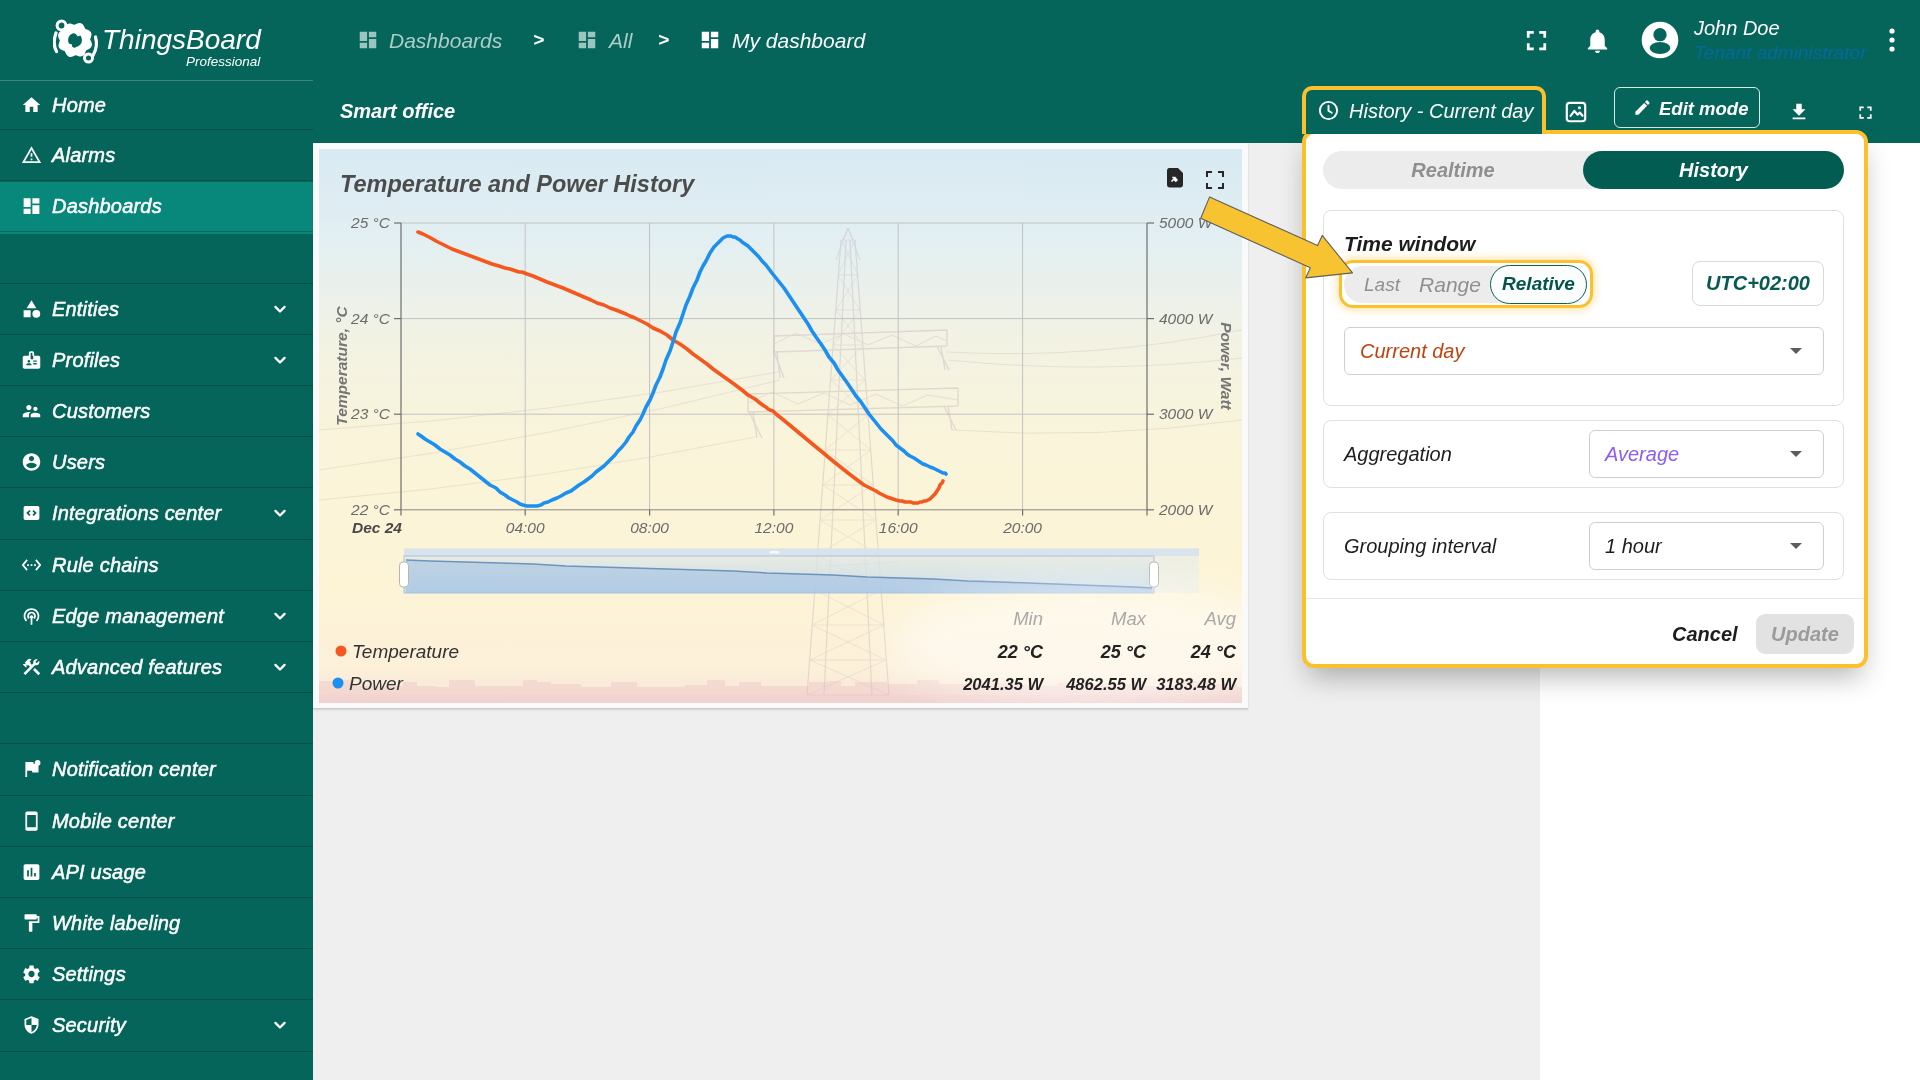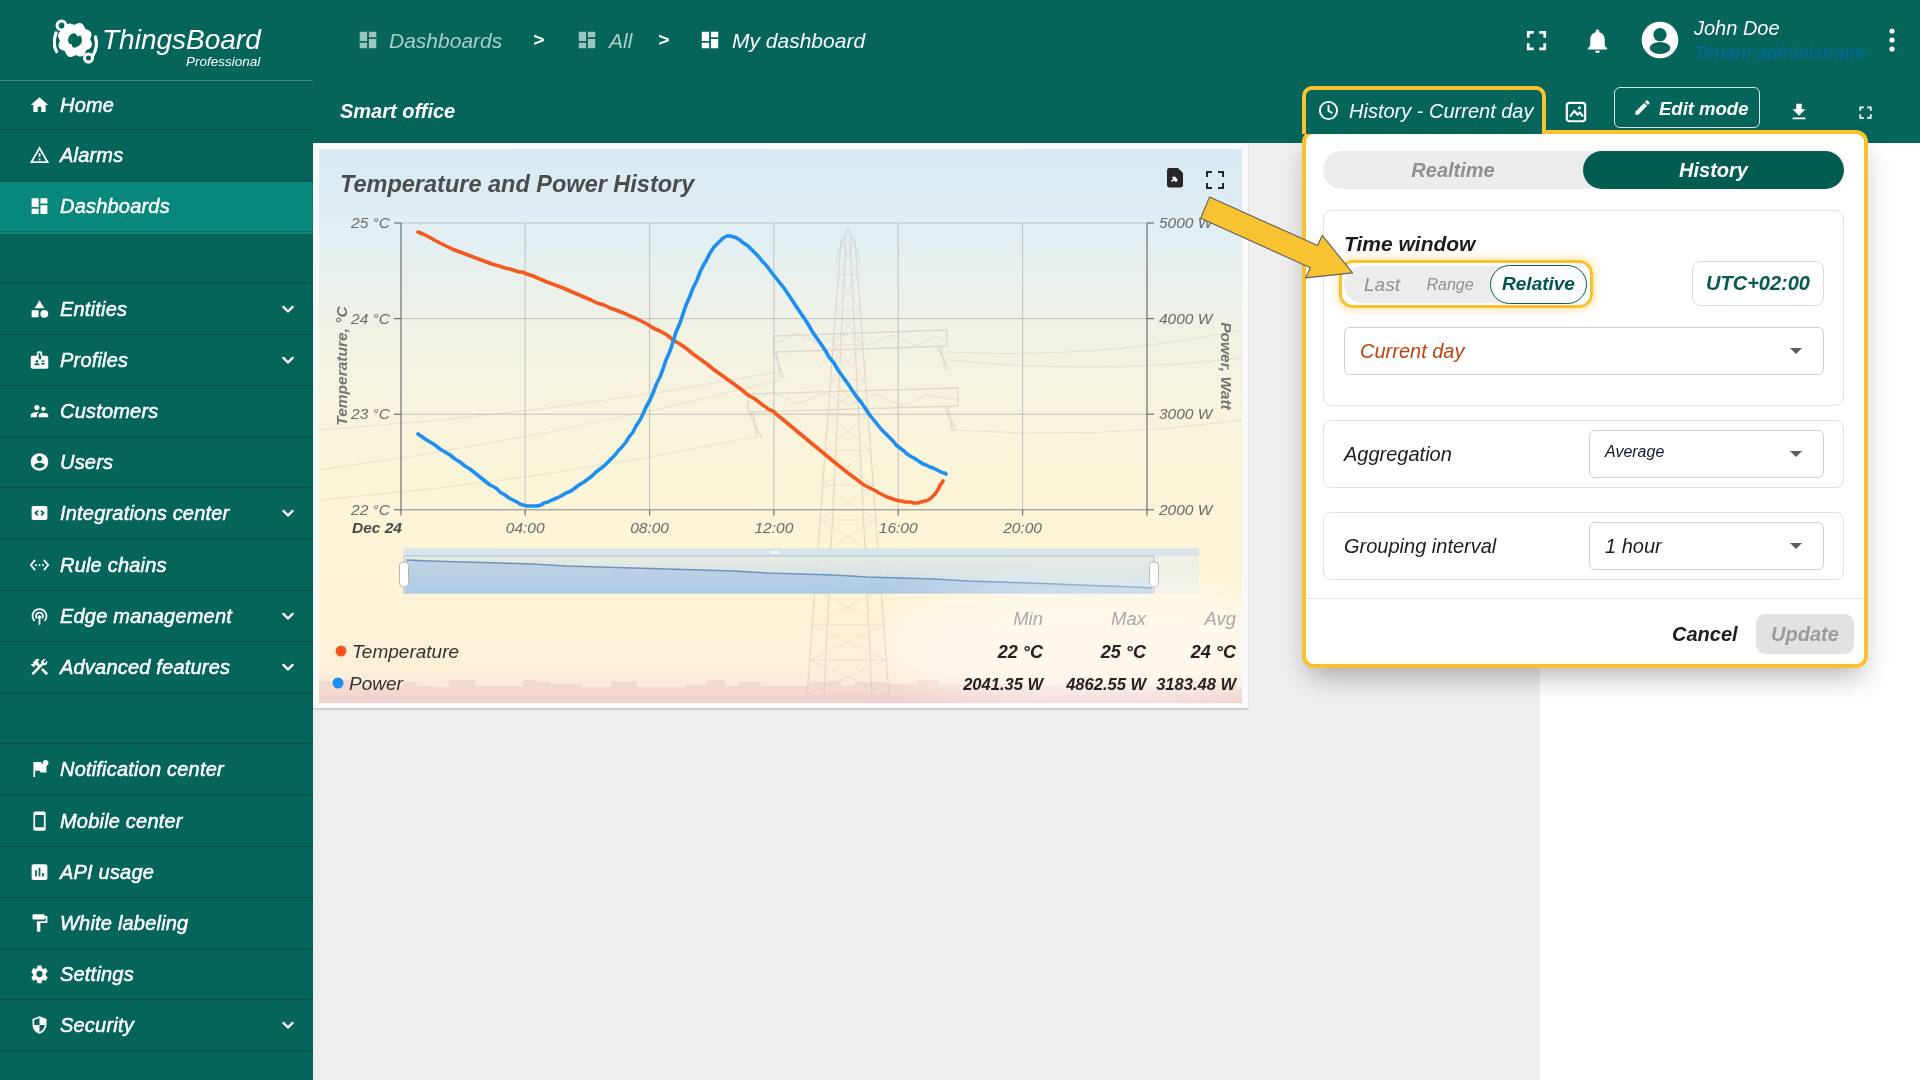--- a/index.html
+++ b/index.html
@@ -1,20 +1,20 @@
 <!DOCTYPE html>
 <html><head>
 <meta charset="utf-8">
 <style>
   * { margin:0; padding:0; box-sizing:border-box; }
   html,body { width:1920px; height:1080px; overflow:hidden; font-family:"Liberation Sans",sans-serif; }
   .abs { position:absolute; white-space:nowrap; }
   #root { position:relative; width:1540px; height:1080px; background:#efefef;font-style:italic; }
   .teal { background:#06655a; }
-  .navitem { position:absolute; left:0; width:313px; height:52px; color:#fff;margin-left:8px; }
+  .navitem { position:absolute; left:0; width:313px; height:52px; color:#fff; }
   .navitem .lbl { position:absolute; left:52px; top:50%; transform:translateY(-50%); font-size:20px; font-weight:normal; -webkit-text-stroke:0.5px #fff; letter-spacing:0.2px; }
   .navitem svg { position:absolute; left:21px; top:50%; transform:translateY(-50%); }
   .navitem .chev { position:absolute; left:auto; right:23px; top:50%; transform:translateY(-50%); }
   .sep { position:absolute; left:0; width:313px; height:1px; background:rgba(0,0,0,0.22); }
 </style>
 </head>
 <body>
 <div id="root">
 
   <div class="abs teal" style="left:0;top:0;width:1920px;height:80px;"></div>
@@ -372,33 +372,33 @@
     <div class="abs" style="left:1323px;top:151px;width:521px;height:38px;background:#ececec;border-radius:19px;"></div>
     <div class="abs" style="left:1323px;top:151px;width:260px;height:38px;color:#8f8f8f;font-size:20px;font-weight:bold;text-align:center;line-height:38px;">Realtime</div>
     <div class="abs teal" style="left:1583px;top:151px;width:261px;height:38px;border-radius:19px;color:#fff;font-size:20px;font-weight:bold;text-align:center;line-height:38px;background:#025c52;">History</div>
 
     <div class="abs" style="left:1323px;top:210px;width:521px;height:196px;border:1px solid #e0e0e0;border-radius:8px;background:#fff;"></div>
     <div class="abs" style="left:1344px;top:232px;color:#1d1d1d;font-size:21px;font-weight:bold;">Time window</div>
 
     <div class="abs" style="left:1339px;top:260px;width:254px;height:48px;border:3px solid #fbc02d;border-radius:14px;box-shadow:0 0 7px 3px rgba(251,192,45,0.35);"></div>
     <div class="abs" style="left:1344px;top:266px;width:243px;height:37px;background:#ececec;border-radius:19px;"></div>
     <div class="abs" style="left:1352px;top:266px;width:60px;height:37px;color:#8f8f8f;font-size:19px;text-align:center;line-height:37px;">Last</div>
-    <div class="abs" style="left:1415px;top:266px;width:70px;height:37px;color:#8f8f8f;font-size:16px;text-align:center;line-height:37px;">Range</div>
+    <div class="abs" style="left:1415px;top:266px;width:70px;height:37px;color:#8f8f8f;font-size:21px;text-align:center;line-height:37px;">Range</div>
     <div class="abs" style="left:1490px;top:265px;width:97px;height:39px;background:#fbfdfd;border:1.5px solid #076459;border-radius:20px;color:#055449;font-size:19px;font-weight:bold;text-align:center;line-height:36px;">Relative</div>
 
     <div class="abs" style="left:1692px;top:261px;width:132px;height:45px;border:1px solid #d9d9d9;border-radius:8px;color:#075a50;font-size:20px;font-weight:bold;text-align:center;line-height:43px;">UTC+02:00</div>
 
     <div class="abs" style="left:1344px;top:327px;width:480px;height:48px;border:1px solid #cfcfcf;border-radius:6px;"></div>
     <div class="abs" style="left:1360px;top:340px;color:#c2410c;font-size:20px;">Current day</div>
     <div class="abs" style="left:1790px;top:348px;width:0;height:0;border-left:6px solid transparent;border-right:6px solid transparent;border-top:6.5px solid #5d5d5d;"></div>
 
     <div class="abs" style="left:1323px;top:420px;width:521px;height:68px;border:1px solid #e0e0e0;border-radius:8px;background:#fff;"></div>
     <div class="abs" style="left:1344px;top:443px;color:#1d1d1d;font-size:20px;">Aggregation</div>
     <div class="abs" style="left:1589px;top:430px;width:235px;height:48px;border:1px solid #cfcfcf;border-radius:6px;"></div>
-    <div class="abs" style="left:1605px;top:443px;color:#0f172a;font-size:16px;">Average</div>
+    <div class="abs" style="left:1605px;top:443px;color:#8b5cf6;font-size:20px;">Average</div>
     <div class="abs" style="left:1790px;top:451px;width:0;height:0;border-left:6px solid transparent;border-right:6px solid transparent;border-top:6.5px solid #5d5d5d;"></div>
 
     <div class="abs" style="left:1323px;top:512px;width:521px;height:68px;border:1px solid #e0e0e0;border-radius:8px;background:#fff;"></div>
     <div class="abs" style="left:1344px;top:535px;color:#1d1d1d;font-size:20px;">Grouping interval</div>
     <div class="abs" style="left:1589px;top:522px;width:235px;height:48px;border:1px solid #cfcfcf;border-radius:6px;"></div>
     <div class="abs" style="left:1605px;top:535px;color:#1d1d1d;font-size:20px;">1 hour</div>
     <div class="abs" style="left:1790px;top:543px;width:0;height:0;border-left:6px solid transparent;border-right:6px solid transparent;border-top:6.5px solid #5d5d5d;"></div>
 
     <div class="abs" style="left:1306px;top:598px;width:558px;height:1px;background:#e6e6e6;"></div>
     <div class="abs" style="left:1672px;top:623px;color:#1d1d1d;font-size:20px;font-weight:bold;">Cancel</div>

